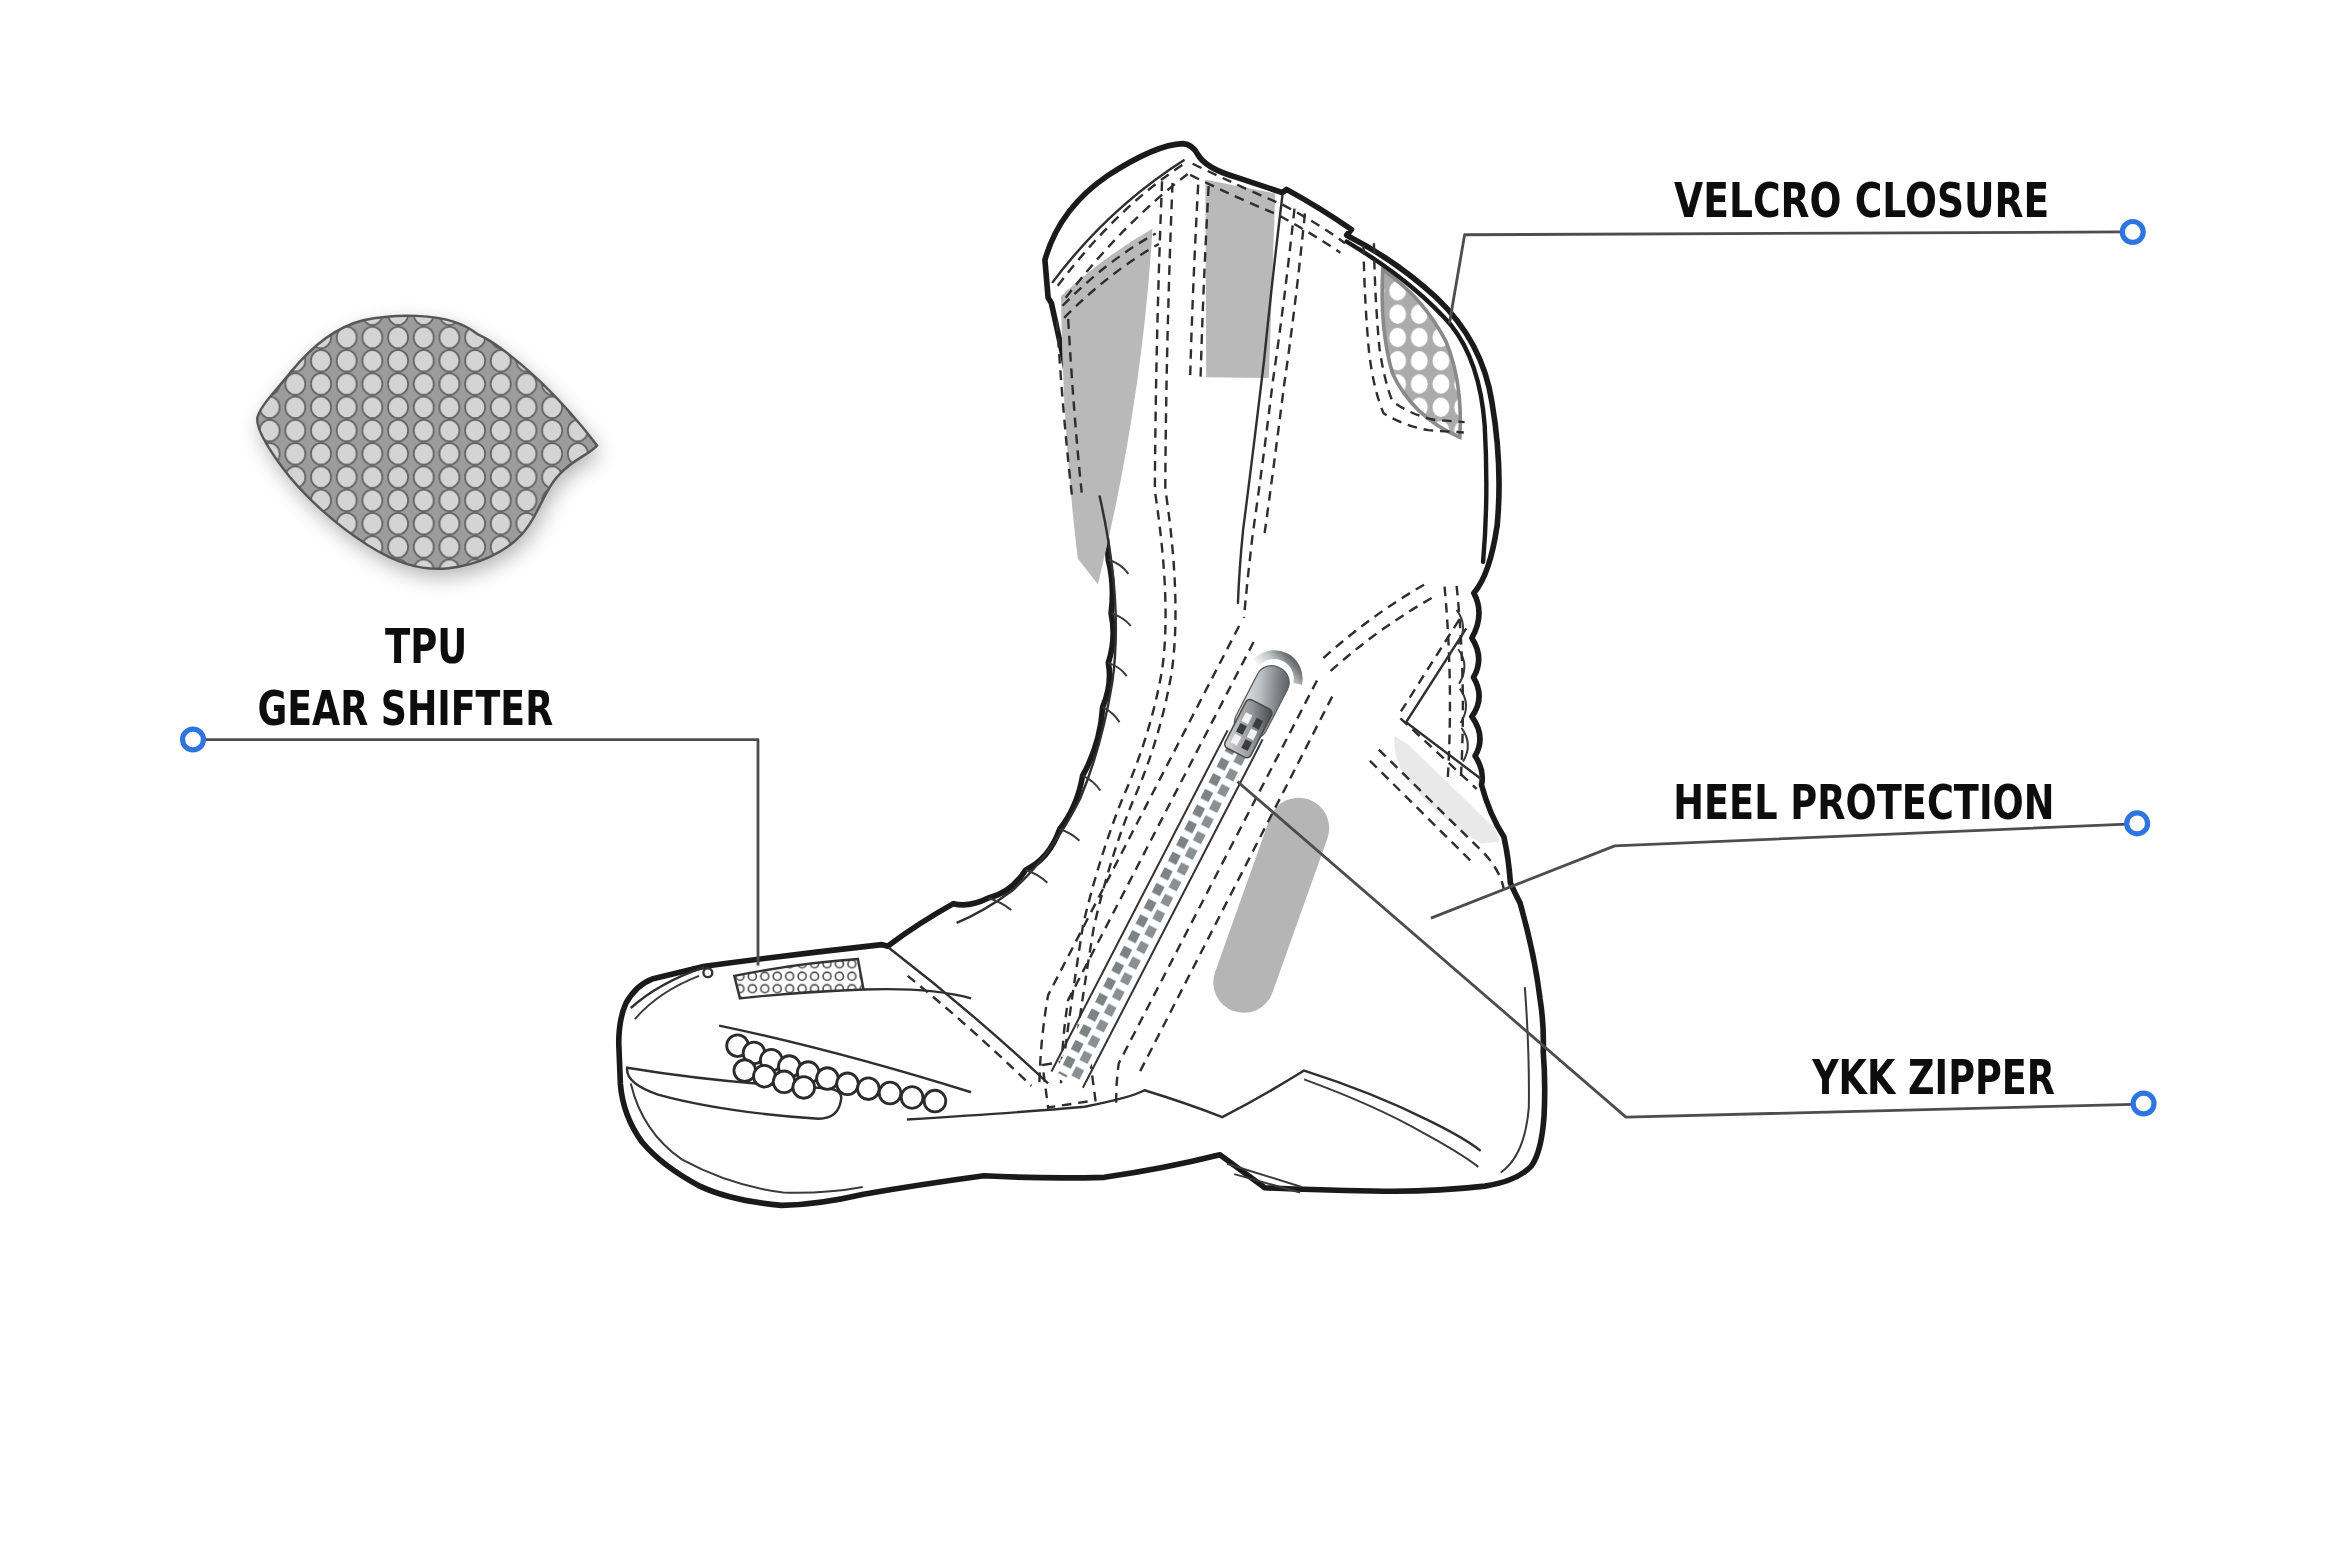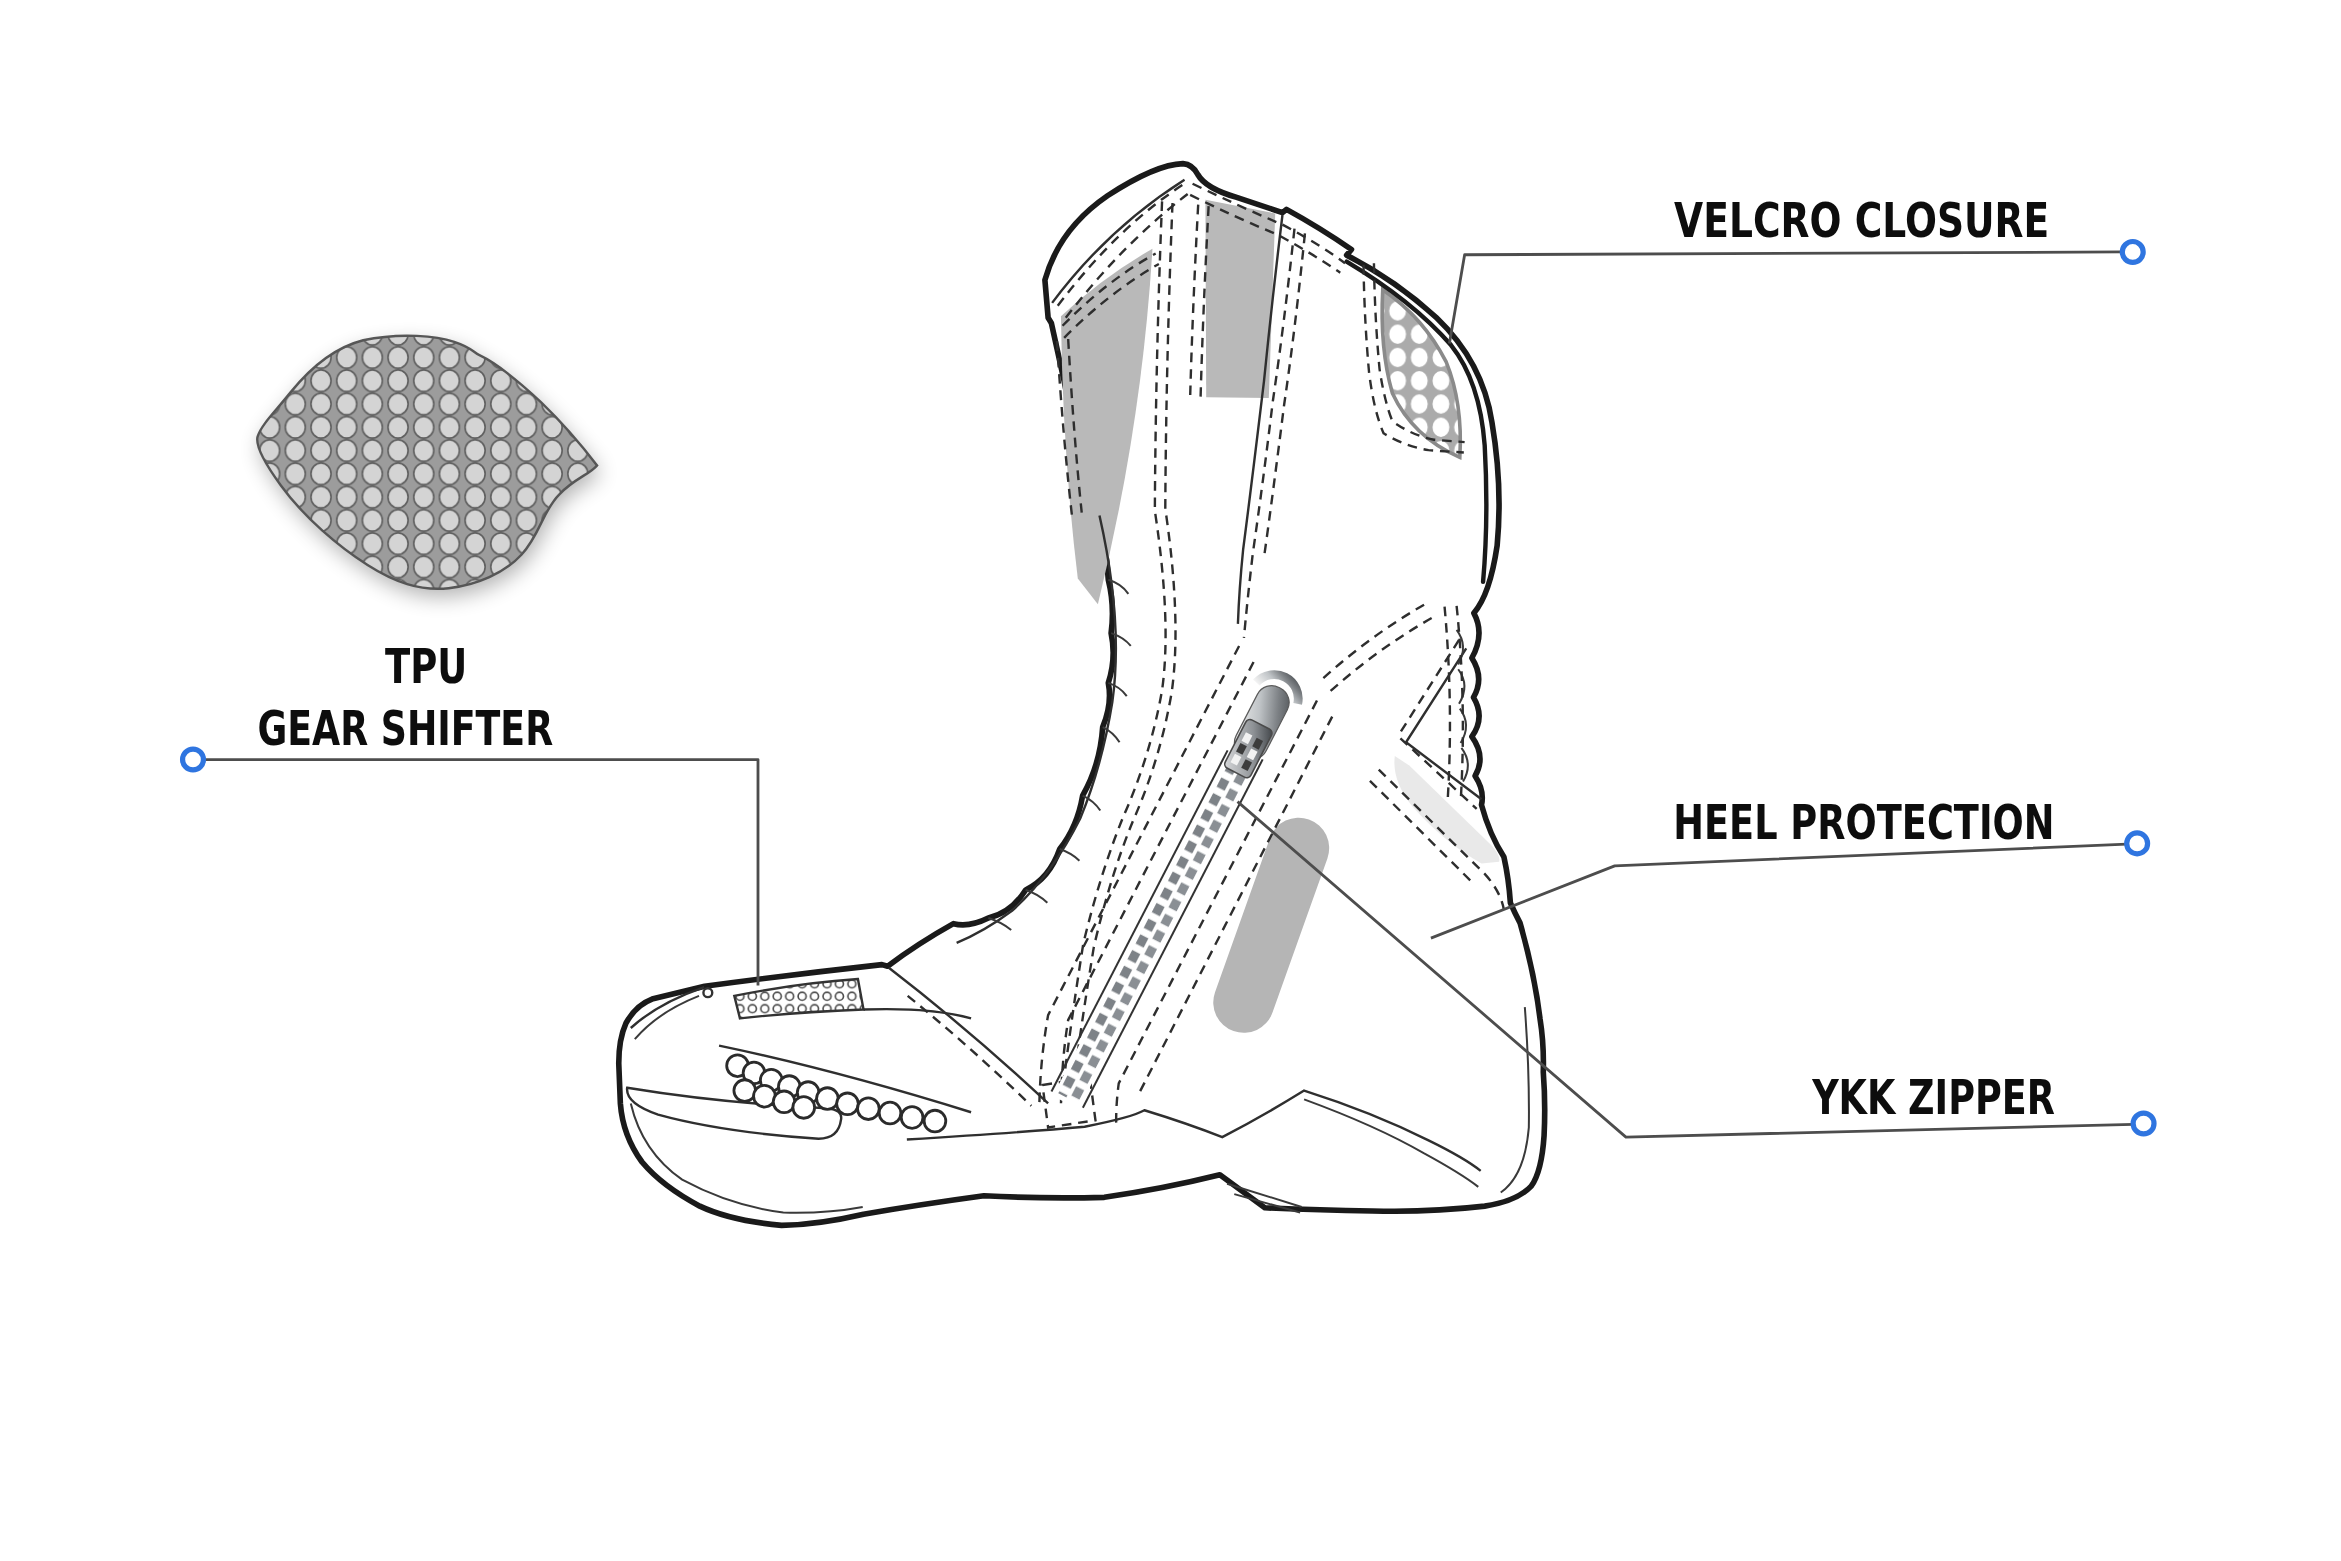--- a/index.html
+++ b/index.html
@@ -1,16 +1,16 @@
 <!DOCTYPE html>
 <html style="font-size:7.5px"><head>
 <meta charset="utf-8">
 <style>
   html,body{margin:0;padding:0;background:#ffffff;}
-  .stage{width:100%;margin-top:20px;}
+  .stage{width:100%;}
   svg{display:block;width:100%;height:auto;background:#ffffff;}
   .lbl{font-family:"DejaVu Sans","Liberation Sans",sans-serif;font-weight:600;}
   .thin{fill:none;stroke:#2f2f2f;stroke-width:6;}
   .thin5{fill:none;stroke:#3a3a3a;stroke-width:5;}
   .thick{fill:none;stroke:#1a1a1a;stroke-width:14;stroke-linejoin:round;stroke-linecap:round;}
   .thick10{fill:none;stroke:#1a1a1a;stroke-width:11;stroke-linecap:round;}
   .dash{fill:none;stroke:#2e2e2e;stroke-width:6;stroke-dasharray:24 17;}
   .leader{fill:none;stroke-width:7;stroke-linejoin:round;}
 </style>
 </head>

